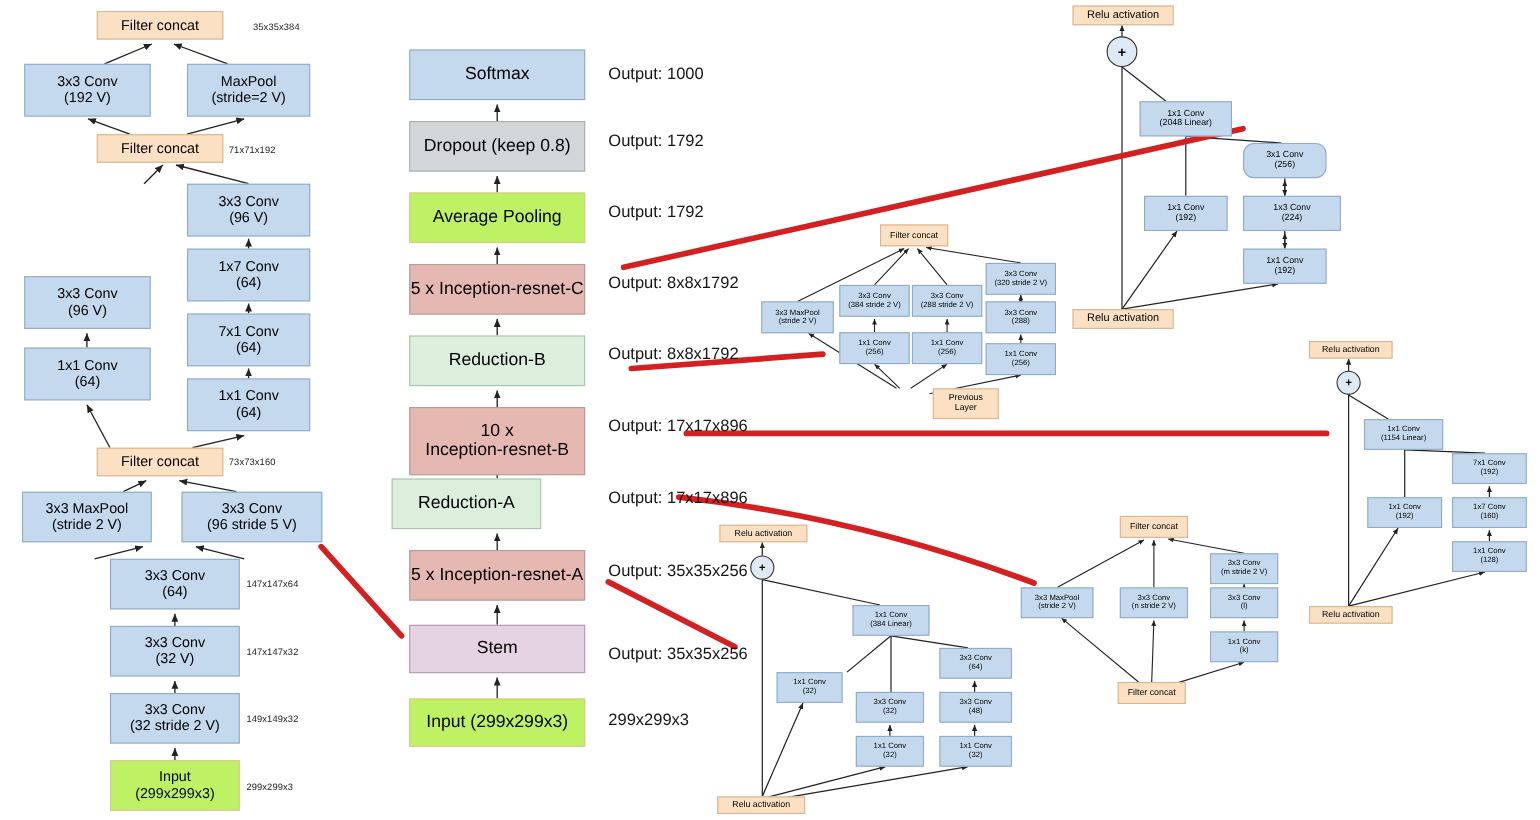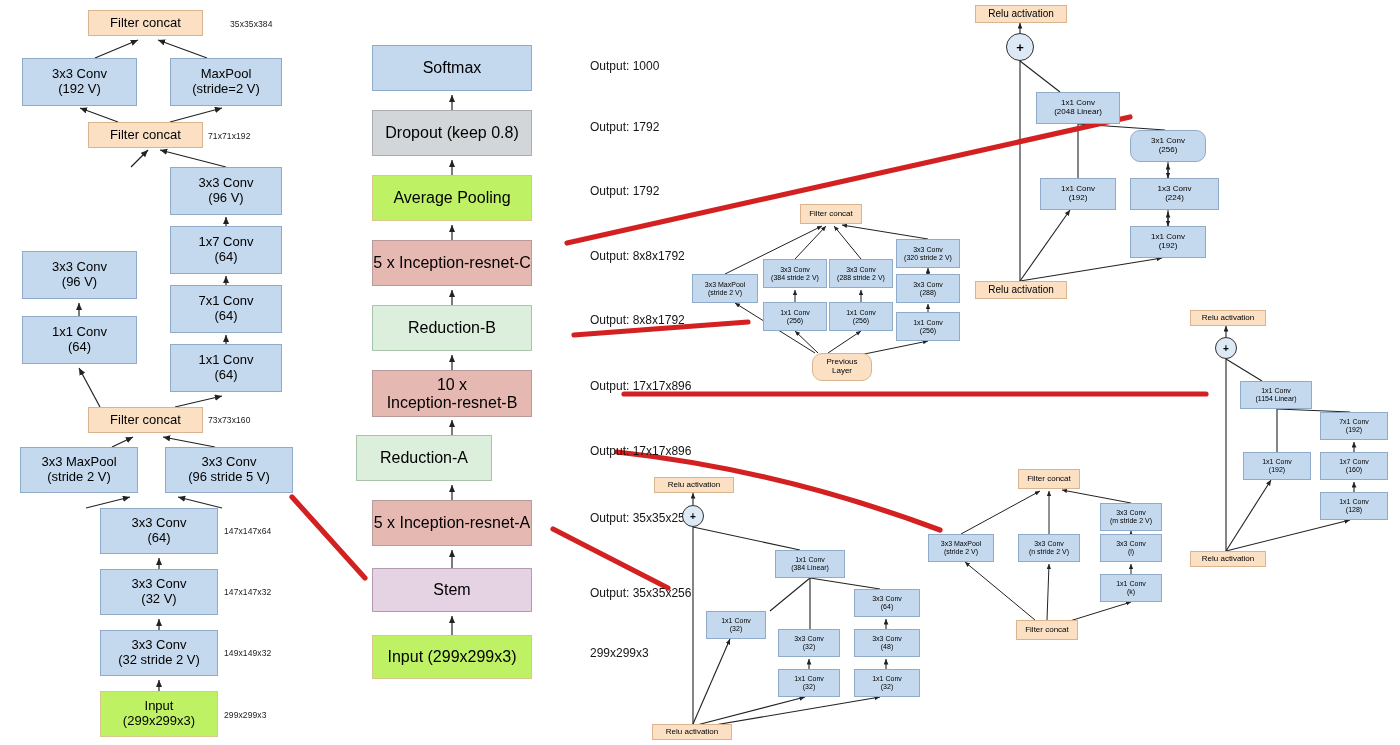--- a/index.html
+++ b/index.html
@@ -59,25 +59,24 @@
   .anno{
     position:absolute;
     font-size:8.5px;
     color:#1a1a1a;
     white-space:nowrap;
     z-index:3;
     letter-spacing:0.1px;
   }
   .outlabel{
     position:absolute;
-    font-size:12px;
+    font-size:15px;
     color:#151515;
     white-space:nowrap;
     z-index:3;
-    margin-left:37px;
   }
   
   .t-lg{font-size:16px;}
   .t-md{font-size:13px;}
   .t-sm{font-size:10px;}
   .t-xs{font-size:8px;}
   .t-xxs{font-size:7px;}
 </style>
 </head>
 <body>
@@ -300,21 +299,21 @@
       </div>
     <div class="node c-yellow t-lg" style="left:372px;top:175px;width:160px;height:46px;">
         <span class="l1">Average Pooling</span>
       </div>
     <div class="node c-rose t-lg" style="left:372px;top:240px;width:160px;height:46px;">
         <span class="l1">5 x Inception-resnet-C</span>
       </div>
     <div class="node c-green t-lg" style="left:372px;top:305px;width:160px;height:46px;">
         <span class="l1">Reduction-B</span>
       </div>
-    <div class="node c-rose t-lg" style="left:372px;top:370px;width:160px;height:47px;">
+    <div class="node c-rose t-lg" style="left:372px;top:370px;width:160px;height:62px;">
         <span class="l1">10 x</span>
         <span class="l2">Inception-resnet-B</span>
       </div>
     <div class="node c-green t-lg" style="left:356px;top:435px;width:136px;height:46px;">
         <span class="l1">Reduction-A</span>
       </div>
     <div class="node c-rose t-lg" style="left:372px;top:500px;width:160px;height:46px;">
         <span class="l1">5 x Inception-resnet-A</span>
       </div>
     <div class="node c-lilac t-lg" style="left:372px;top:568px;width:160px;height:44px;">
@@ -397,21 +396,21 @@
         <span class="l2">(256)</span>
       </div>
     <div class="node c-blue t-xxs" style="left:829px;top:302px;width:64px;height:29px;">
         <span class="l1">1x1 Conv</span>
         <span class="l2">(256)</span>
       </div>
     <div class="node c-blue t-xxs" style="left:896px;top:312px;width:64px;height:29px;">
         <span class="l1">1x1 Conv</span>
         <span class="l2">(256)</span>
       </div>
-    <div class="node c-peach t-xs" style="left:812px;top:353px;width:60px;height:28px;border-radius:10px;">
+    <div class="node c-peach t-xs" style="left:848px;top:353px;width:60px;height:28px;">
         <span class="l1">Previous</span>
         <span class="l2">Layer</span>
       </div>
   </div>
 
   <div>
     <div class="node c-peach t-xs" style="left:1190px;top:310px;width:76px;height:16px;">
         <span class="l1">Relu activation</span>
       </div>
     <div class="plus t-sm" style="left:1215px;top:337px;width:22px;height:22px;">

